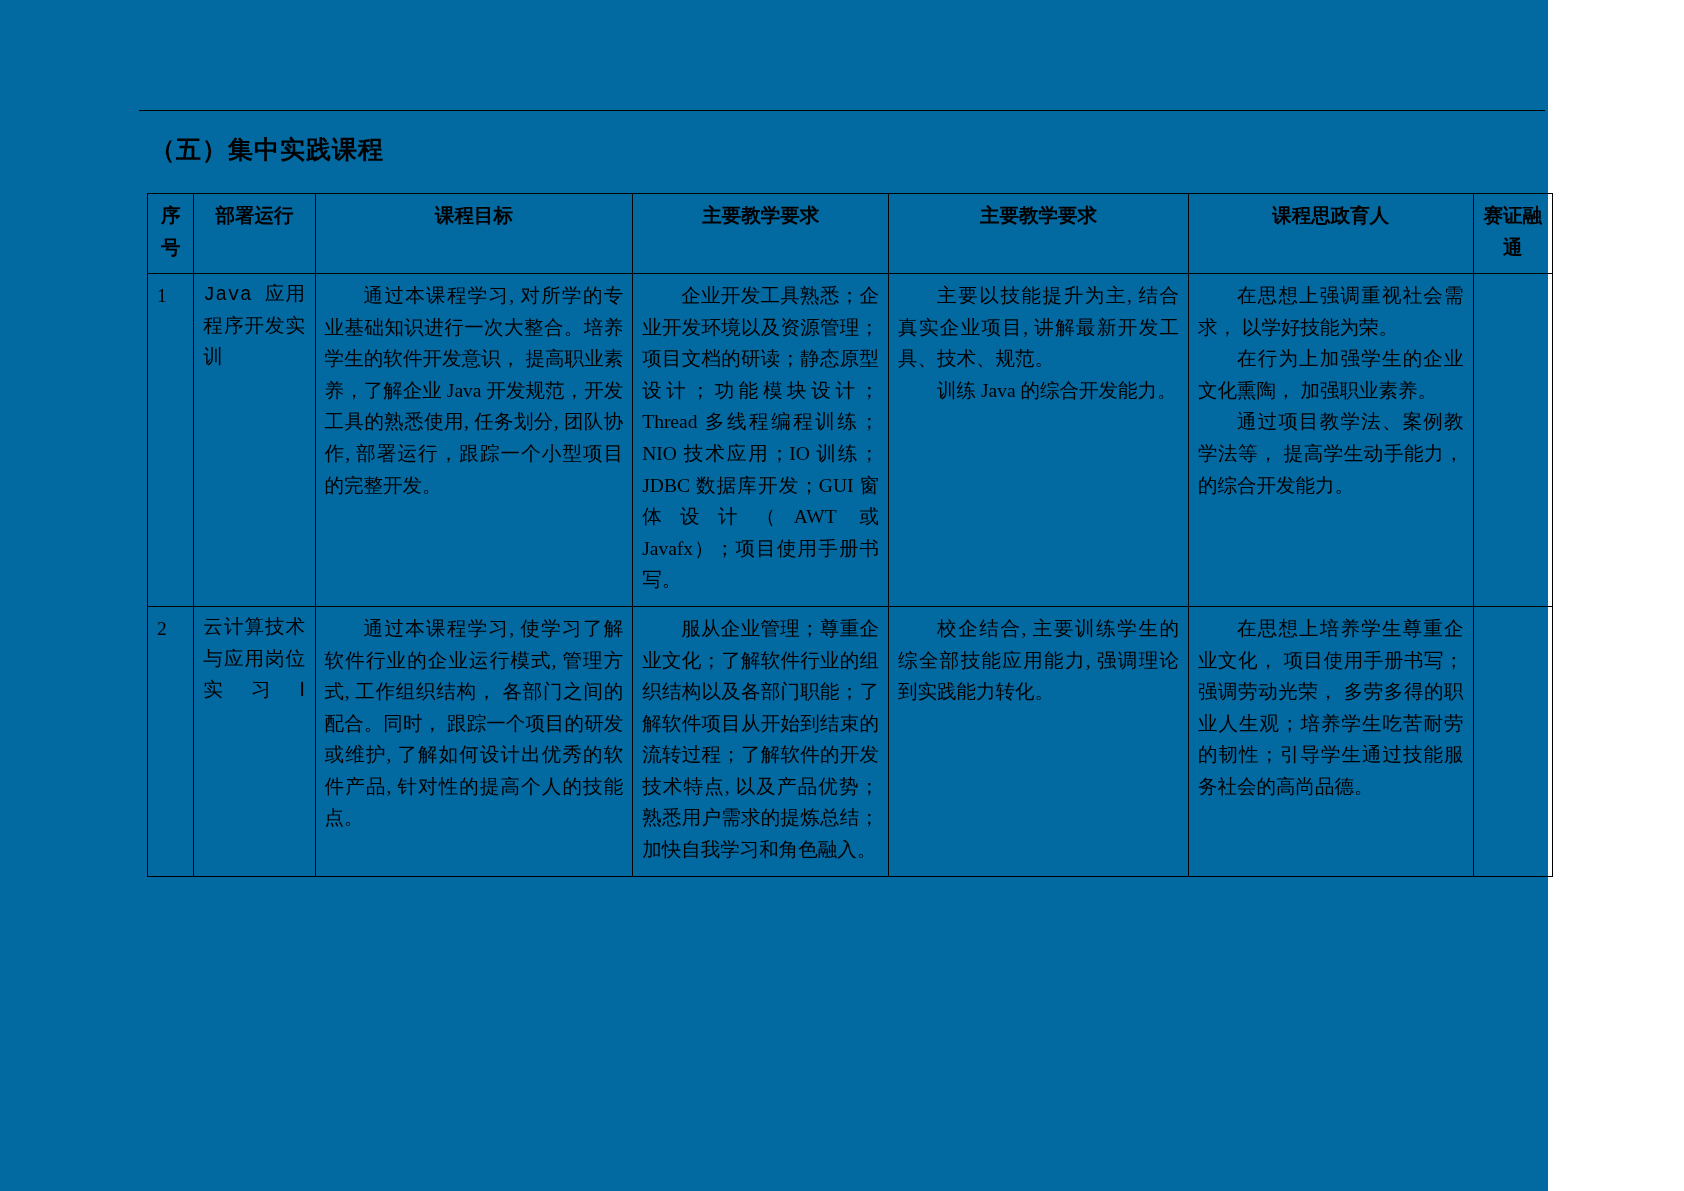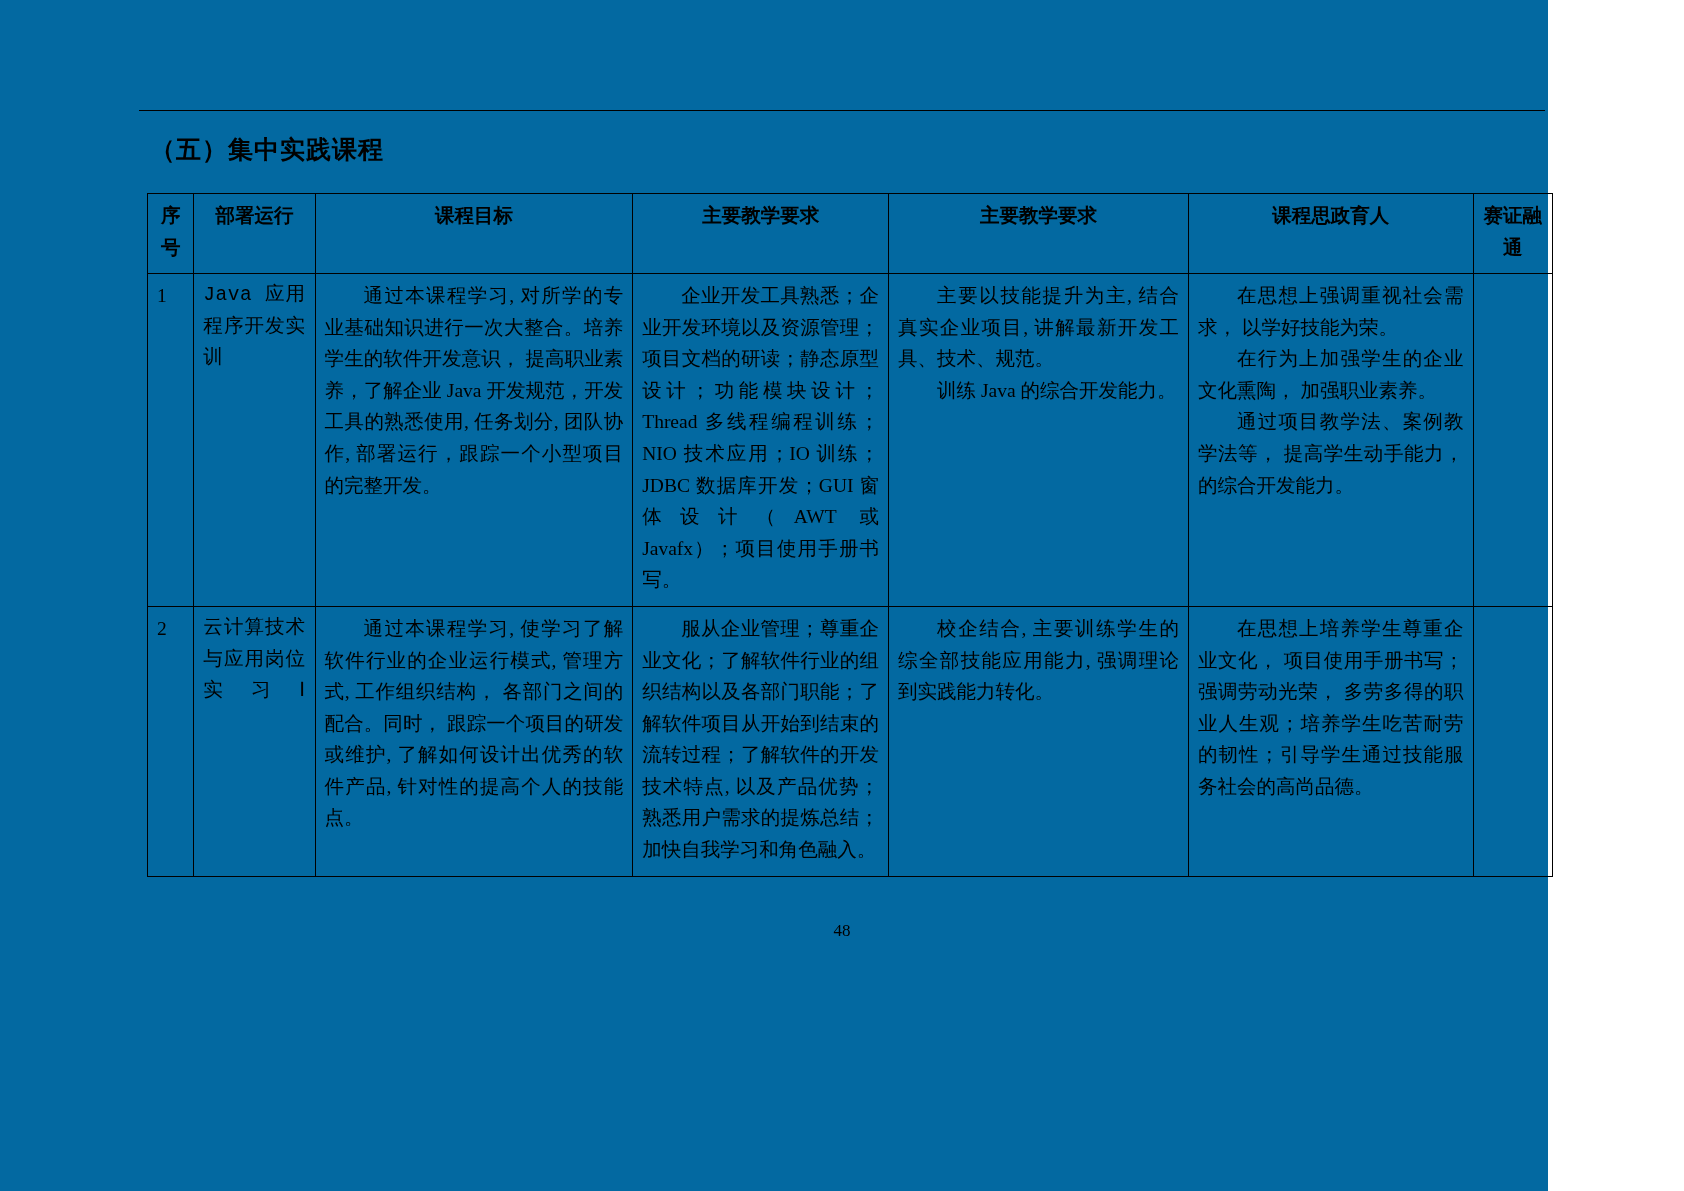--- a/index.html
+++ b/index.html
@@ -164,15 +164,14 @@
             <span class="indent">校企结合, 主要训练学生的综全部技能应用能力, 强调理论到实践能力转化。</span>
           </td>
         <td class="cell-body">
             <span class="indent">在思想上培养学生尊重企业文化， 项目使用手册书写；强调劳动光荣， 多劳多得的职业人生观；培养学生吃苦耐劳的韧性；引导学生通过技能服务社会的高尚品德。</span>
           </td>
         <td class="cell-body"></td>
       </tr>
     </tbody>
   </table>
 
-  <div class="page-number">48</div>
 
 </div>
 
 </body></html>

